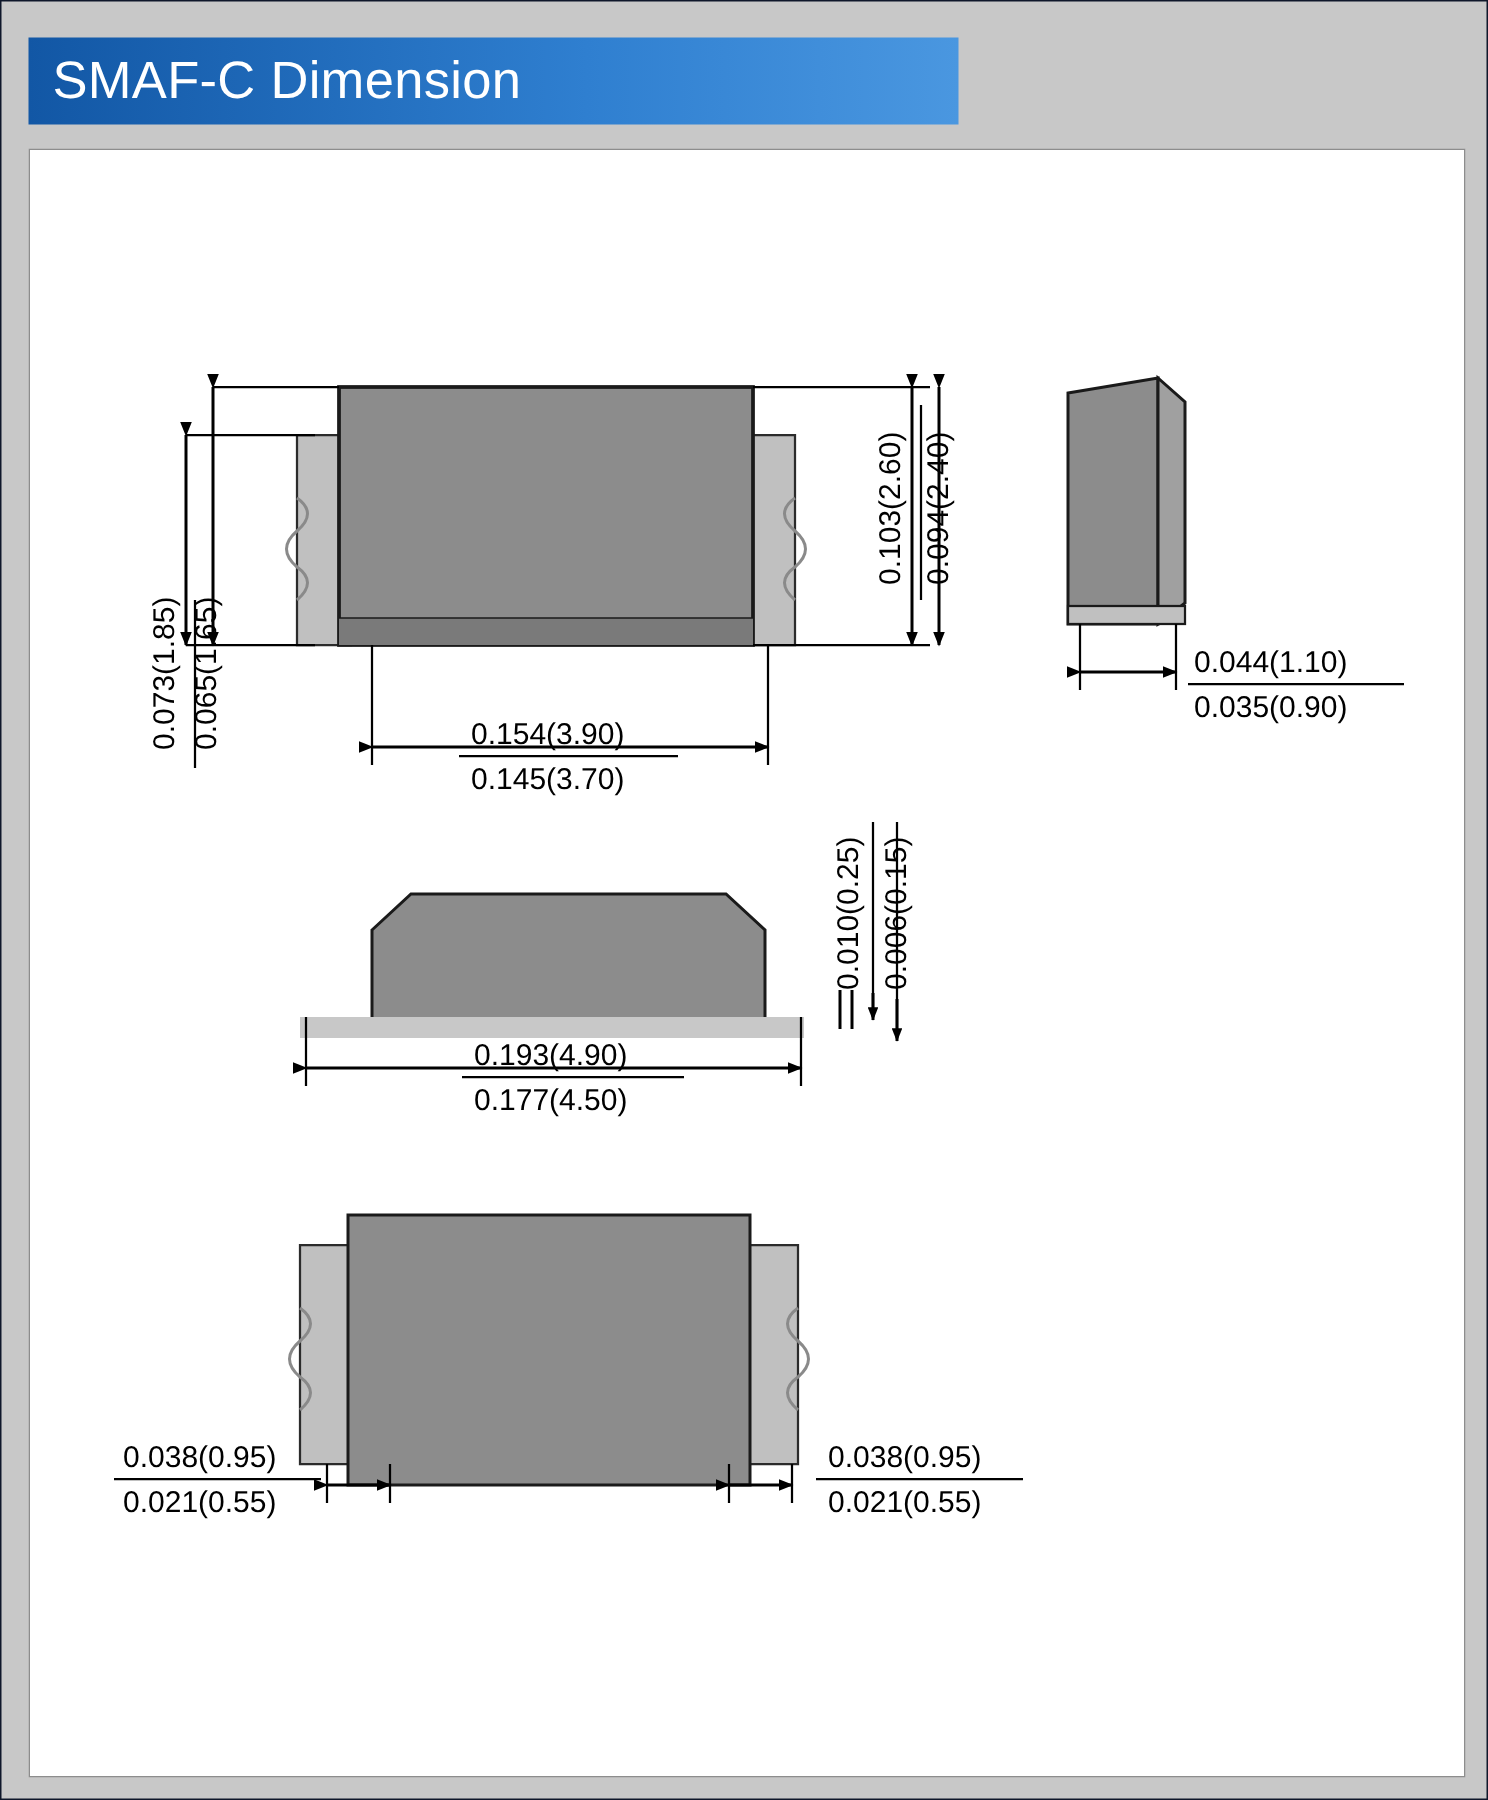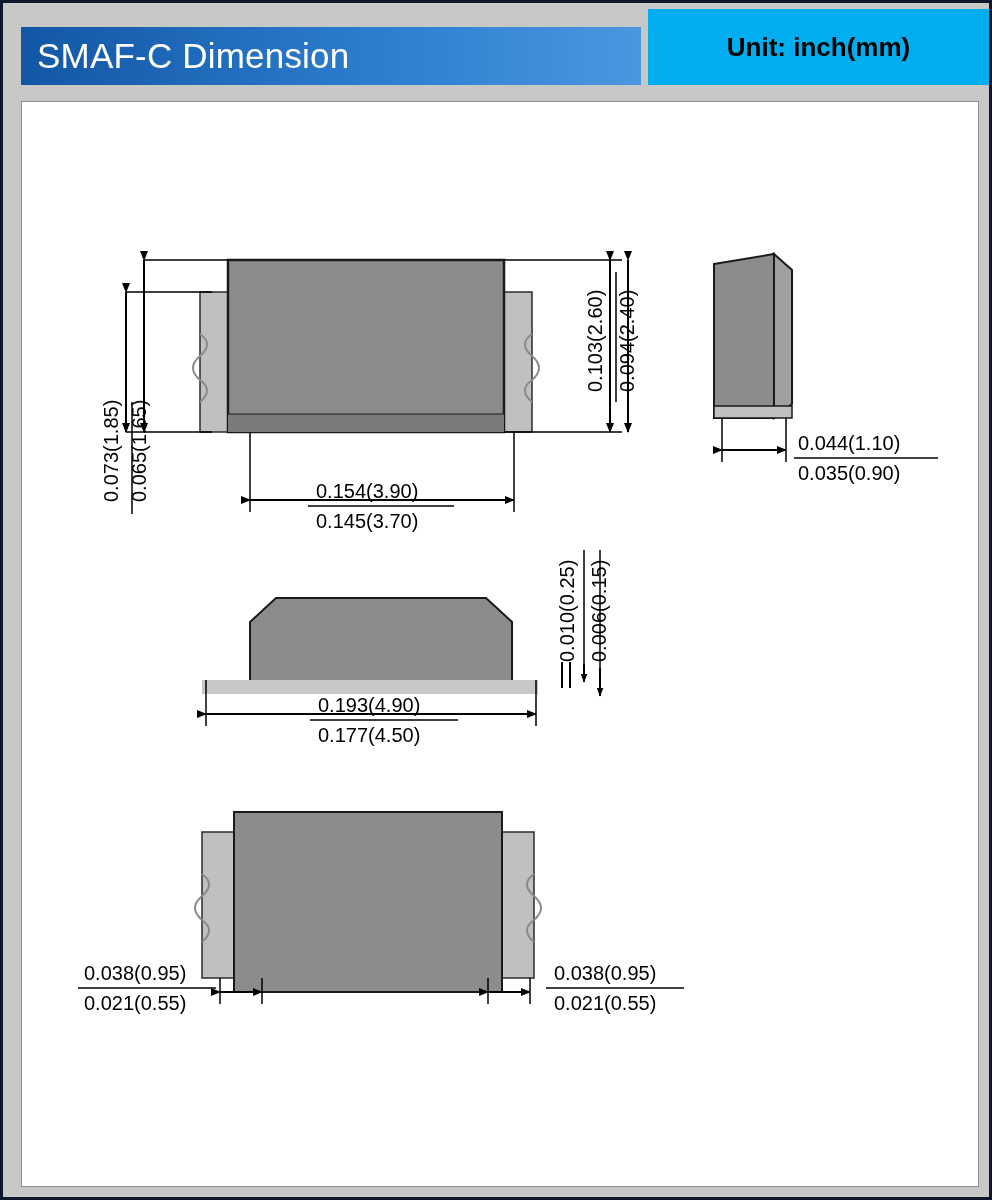--- a/index.html
+++ b/index.html
@@ -12,21 +12,21 @@
     height: 1200px;
     font-family: "Liberation Sans", sans-serif;
     overflow: hidden;
   }
   .page {
     position: relative;
     width: 992px;
     height: 1200px;
     box-sizing: border-box;
     background: #c8c8c8;
-    border: 3px solid #0f172a;
+    border: 1px solid #0f172a;
   }
   
   .header {
     position: absolute;
     left: 0; top: 0;
     width: 992px;
     height: 98px;
   }
   .title-bar {
     position: absolute;
@@ -77,23 +77,20 @@
   }
 </style>
 </head>
 <body>
 
 <div class="page">
 
   <div class="header">
     <div class="title-bar">
       <span class="title-text">SMAF-C Dimension</span>
-    </div>
-    <div class="unit-bar">
-      <span class="unit-text">Unit: inch(mm)</span>
     </div>
   </div>
 
   <div class="canvas">
     <svg width="954" height="1082" viewBox="0 0 954 1082" xmlns="http://www.w3.org/2000/svg">
       <defs>
         <marker id="ah" markerWidth="10" markerHeight="8" refX="9" refY="4" orient="auto" markerUnits="userSpaceOnUse">
           <path d="M0,0 L10,4 L0,8 z" fill="#000"></path>
         </marker>
         <marker id="ahs" markerWidth="9" markerHeight="7" refX="8.5" refY="3.5" orient="auto" markerUnits="userSpaceOnUse">

